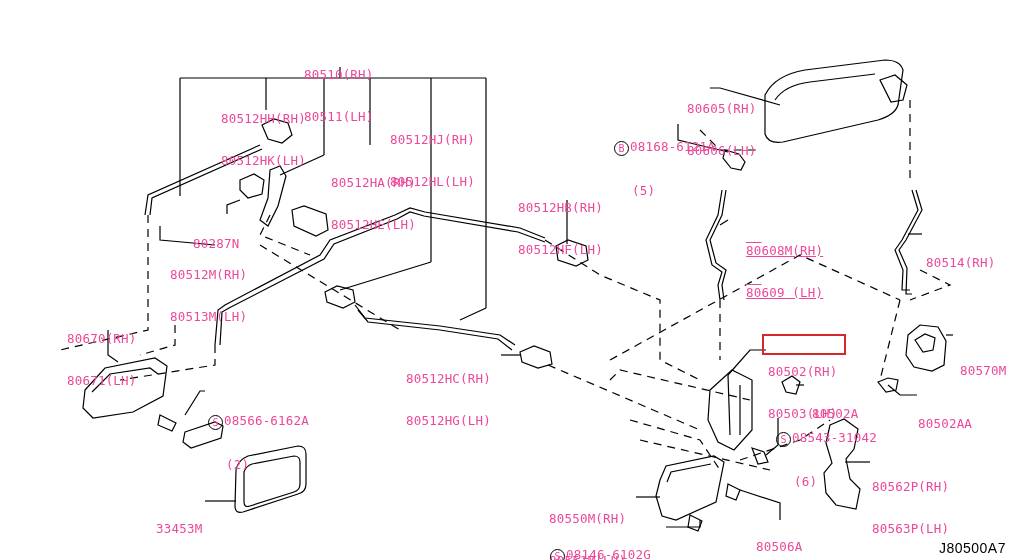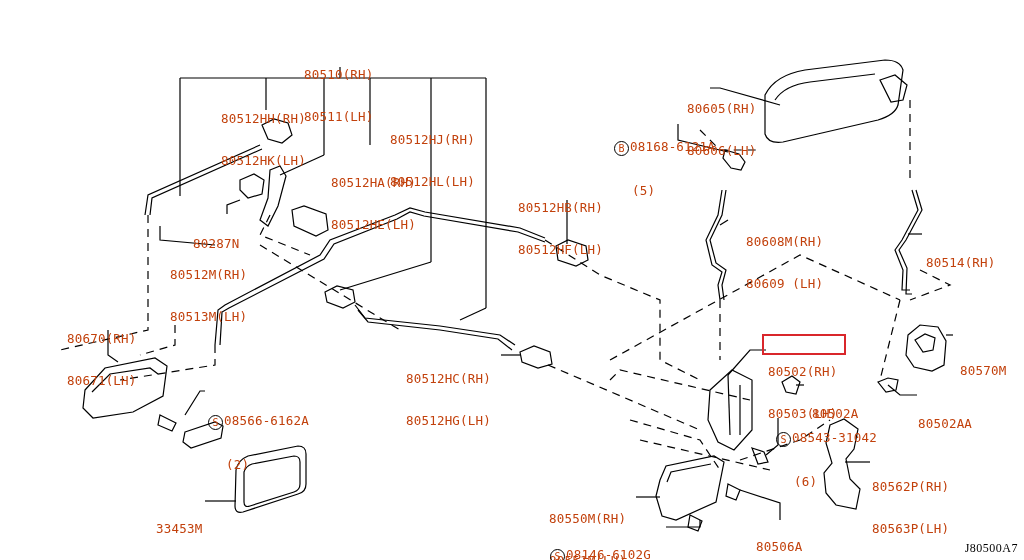--- a/index.html
+++ b/index.html
@@ -1,26 +1,26 @@
 <!DOCTYPE html>
 <html><head>
 <meta charset="utf-8">
 <style>
   html, body { margin:0; padding:0; background:#ffffff; }
   body { width:1024px; height:560px; position:relative; overflow:hidden;
          font-family:"DejaVu Sans Mono", monospace; color:#000; }
   svg.art { position:absolute; left:0; top:0; width:1024px; height:560px; }
   .lbl { position:absolute; font-family:"DejaVu Sans Mono", monospace; font-size:12.5px;
-         line-height:14px; white-space:pre; color:#c2410c; letter-spacing:0.2px; }
+         line-height:14px; white-space:pre; color:#ec4899; letter-spacing:0.2px; }
   .lbl div { white-space:pre; }
   .circ { display:inline-block; width:13px; height:13px; border:1px solid #000; border-radius:50%;
           font-size:10px; line-height:13px; text-align:center; margin-right:1px; vertical-align:-1px; }
   .hl { position:absolute; border:2px solid #d9262b; }
-  .code { position:absolute; right:6px; bottom:4px; font-family:Liberation Serif, serif;
-          font-size:12px; letter-spacing:0.5px; }
+  .code { position:absolute; right:18px; bottom:4px; font-family:Liberation Sans, sans-serif;
+          font-size:14px; letter-spacing:0.5px; }
 </style>
 </head>
 <body>
 
 <svg class="art" viewBox="0 0 1024 560" xmlns="http://www.w3.org/2000/svg" fill="none" stroke="#000" stroke-width="1.2">
 
   <g>
     <line x1="340" y1="67" x2="340" y2="78"></line>
     <polyline points="180,78 486,78"></polyline>
     <line x1="180" y1="78" x2="180" y2="196"></line>
@@ -189,21 +189,21 @@
   <div>80512HG(LH)</div>
 </div>
 <div class="lbl" style="left:687px;top:74px;">
   <div>80605(RH)</div>
   <div>80606(LH)</div>
 </div>
 <div class="lbl" style="left:614px;top:112px;">
   <div><span class="circ">B</span><span>08168-6121A</span></div>
   <div style="padding-left:18px;">(5)</div>
 </div>
-<div class="lbl" style="left:746px;top:207px;">
+<div class="lbl" style="left:746px;top:216px;text-decoration:underline;">
   <div>80608M(RH)</div>
   <div>80609 (LH)</div>
 </div>
 <div class="lbl" style="left:926px;top:228px;">
   <div>80514(RH)</div>
 </div>
 <div class="hl" style="left: 762px; top: 334px; width: 80px; height: 17px; border-color: rgb(217, 38, 43);"></div>
 <div class="lbl" style="left:768px;top:337px;text-align:center;">
   <div>80502(RH)</div>
   <div>80503(LH)</div>

